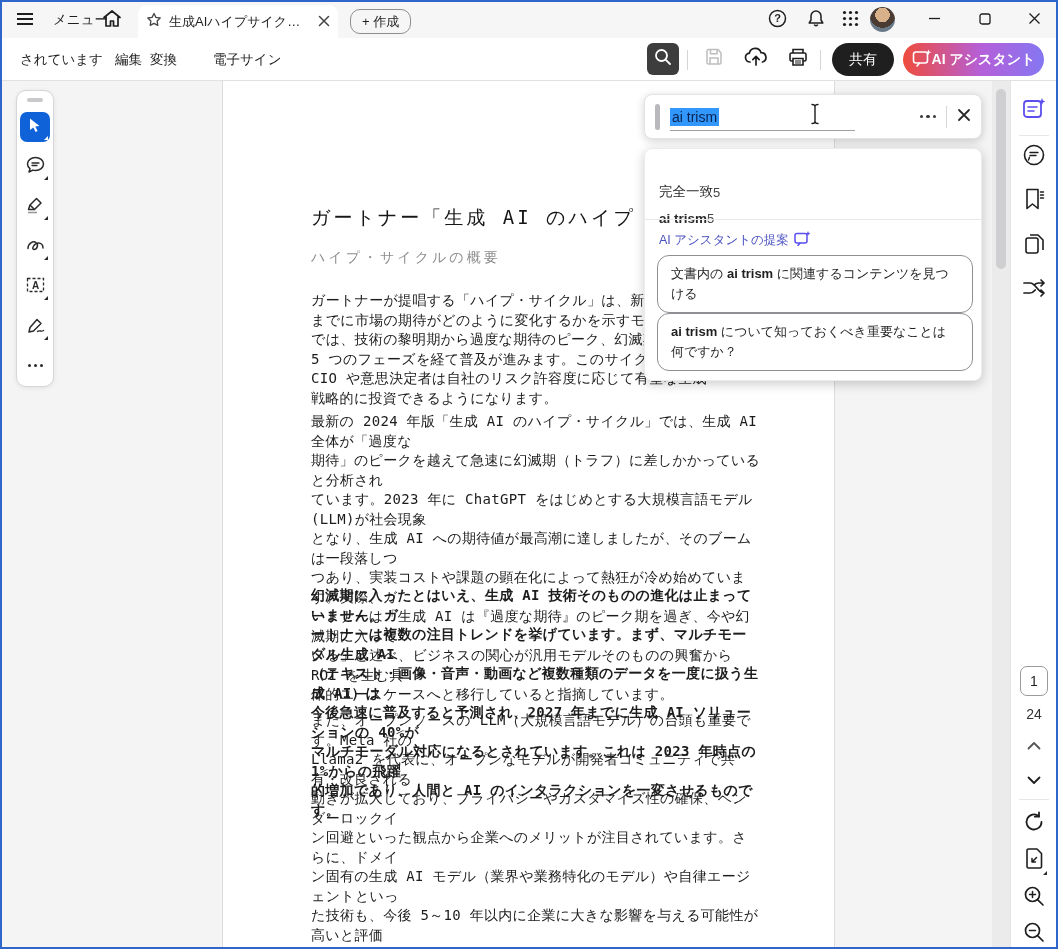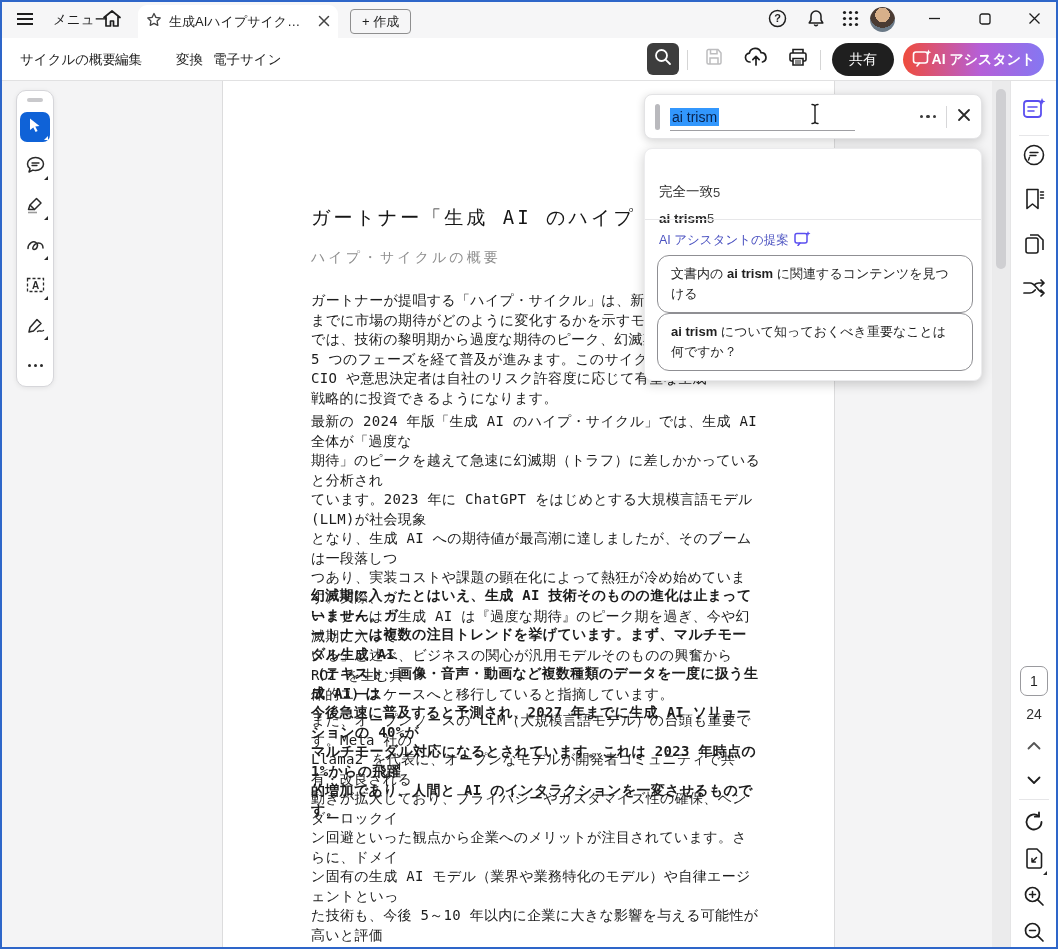--- a/index.html
+++ b/index.html
@@ -9,21 +9,21 @@
 
   
   .titlebar { position:absolute; left:0; top:0; right:0; height:36px; background:#f6f6f7; }
   .tb-item { position:absolute; display:flex; align-items:center; gap:6px; color:#1e1e1e;
              font-size:13.5px; cursor:default; }
   .tab { position:absolute; left:136px; top:3px; width:200px; height:33px; background:#fff;
          border-radius:9px 9px 0 0; display:flex; align-items:center; padding:0 8px; gap:7px; }
   .tab-title { font-size:13px; color:#1e1e1e; white-space:nowrap; overflow:hidden;
                text-overflow:ellipsis; flex:1; }
   .create-btn { position:absolute; left:348px; top:7px; height:25px; border:1px solid #8f8f8f;
-                border-radius:4px; display:flex; align-items:center; padding:0 11px;
+                border-radius:10px; display:flex; align-items:center; padding:0 11px;
                 font-size:13px; color:#1e1e1e; background:#f6f6f7; }
   .win-ctl { position:absolute; top:0; width:40px; height:36px; display:flex;
              align-items:center; justify-content:center; }
 
   
   .toolbar { position:absolute; left:0; top:36px; right:0; height:43px; background:#fff;
              border-bottom:1px solid #e1e1e2; }
   .menu-lbl { position:absolute; top:0; height:43px; display:flex; align-items:center;
               font-size:13.5px; color:#1f1f1f; }
   .icon-btn { position:absolute; top:5px; width:32px; height:32px; border-radius:6px;
@@ -194,23 +194,23 @@
           </svg></span>
     </div>
     <div class="win-ctl" style="left:1012px;">
       <span><svg width="13" height="13" viewBox="0 0 13 13">
             <path d="M1.5 1.5l10 10M11.5 1.5l-10 10" stroke="#1e1e1e" stroke-width="1.3"></path>
           </svg></span>
     </div>
   </div>
 
   <div class="toolbar">
-    <div class="menu-lbl" style="left:18px;">サイクルの概要</div>
+    <div class="menu-lbl" style="left:18px;">されています</div>
     <div class="menu-lbl" style="left:113px;">編集</div>
-    <div class="menu-lbl" style="left:174px;">変換</div>
+    <div class="menu-lbl" style="left:148px;">変換</div>
     <div class="menu-lbl" style="left:211px;">電子サイン</div>
 
     <div class="icon-btn search-btn" style="left:645px;">
       <span>
         <svg width="18" height="18" viewBox="0 0 18 18">
             <circle cx="7.5" cy="7.5" r="5.5" fill="none" stroke="#fff" stroke-width="1.8"></circle>
             <path d="M11.8 11.8 16 16" stroke="#fff" stroke-width="1.8" stroke-linecap="round"></path>
           </svg>
       </span>
     </div>

